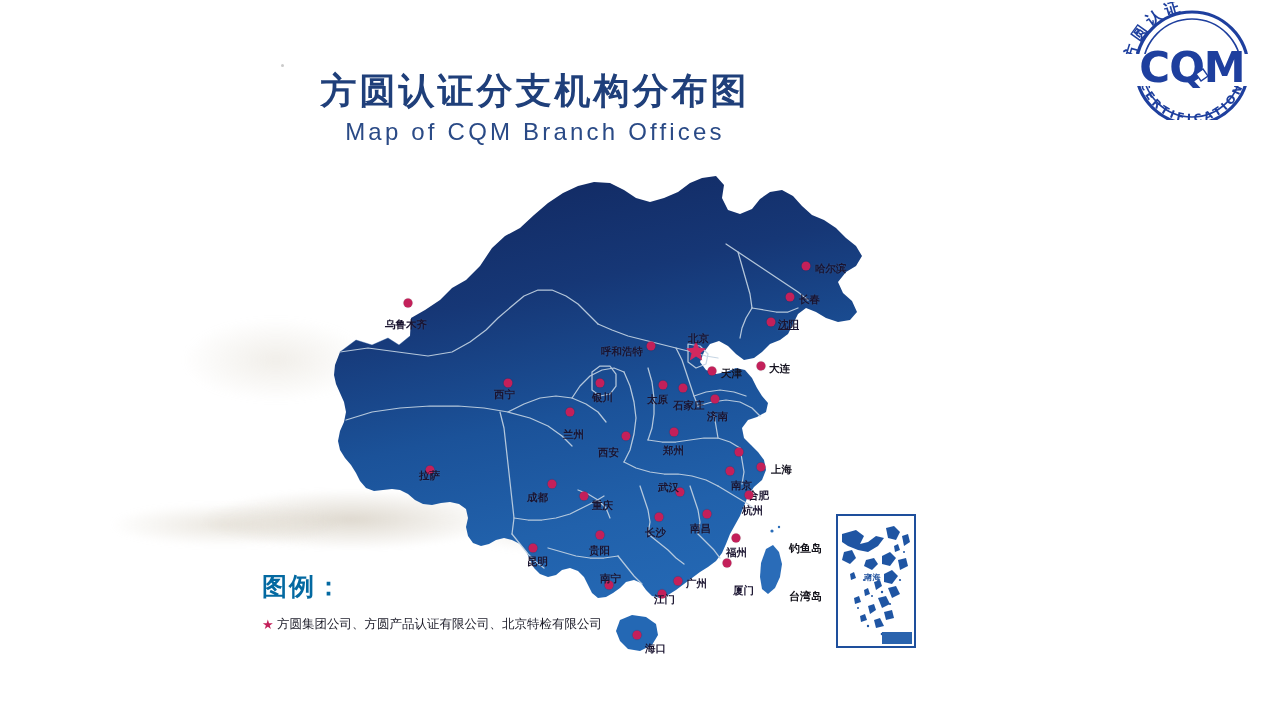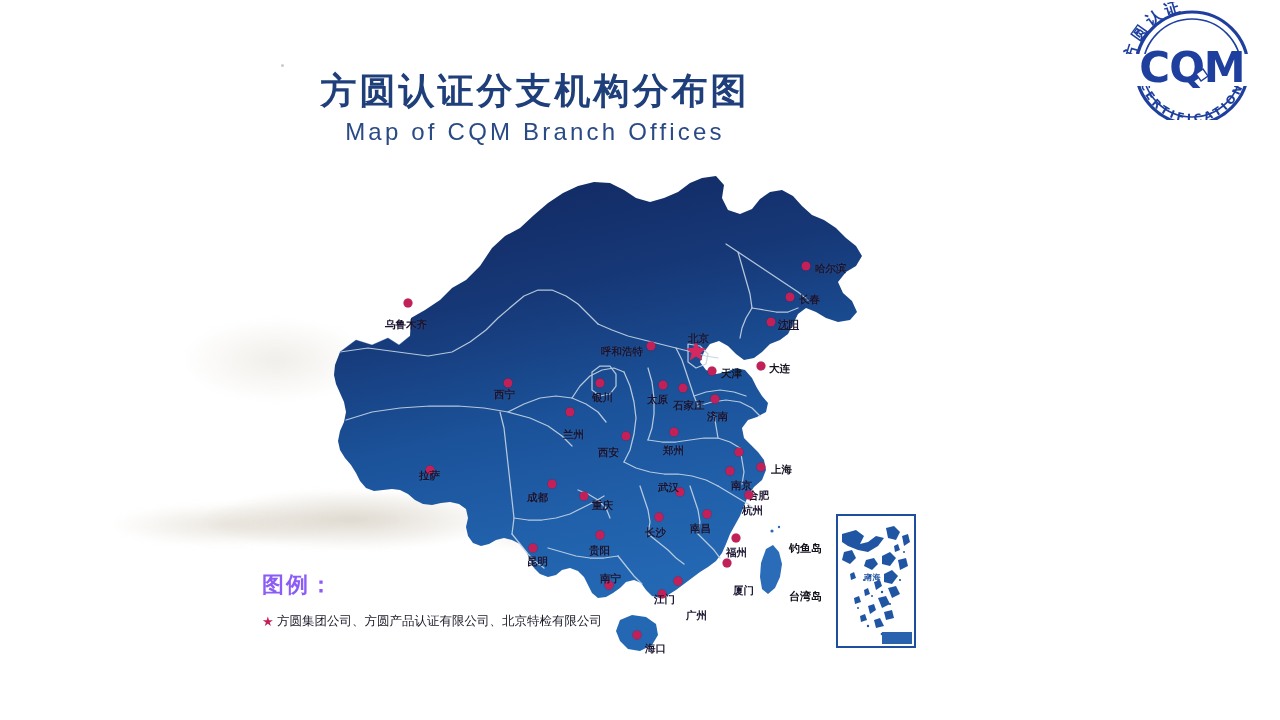--- a/index.html
+++ b/index.html
@@ -90,21 +90,21 @@
     background:#2a63ad;
   }
   #inset-sea{
     position:absolute;left:26px;top:56px;font-size:8px;color:#1e4f9c;
     font-family:"DejaVu Sans",sans-serif;font-weight:700;letter-spacing:.5px;
   }
 
   
   #legend{position:absolute;left:262px;top:570px;width:420px;}
   #legend-title{
-    font-size:22px;font-weight:700;color:#8b5cf6;letter-spacing:2px;
+    font-size:25px;font-weight:700;color:#0369a1;letter-spacing:2px;
     font-family:"DejaVu Sans","Liberation Sans",sans-serif;
   }
   .legend-row{
     display:flex;align-items:center;margin-top:9px;
     font-size:12.5px;color:#1b1b28;
     font-family:"DejaVu Sans","Liberation Sans",sans-serif;
   }
   .legend-row:first-of-type{margin-top:13px;}
   .lg-mark{width:15px;flex:0 0 15px;display:flex;align-items:center;justify-content:flex-start;}
   .lg-star{color:#c3205a;font-size:13px;line-height:1;}
@@ -410,21 +410,21 @@
         <div class="dot"></div>
       </div>
       <div class="clabel inside" style="left: 527px; top: 556px;">昆明</div>
       <div class="marker" style="left: 609px; top: 585px;">
         <div class="dot"></div>
       </div>
       <div class="clabel inside" style="left: 600px; top: 573px;">南宁</div>
       <div class="marker" style="left: 678px; top: 581px;">
         <div class="dot"></div>
       </div>
-      <div class="clabel inside" style="left: 686px; top: 578px; margin-top: 32px;">广州</div>
+      <div class="clabel inside" style="left: 686px; top: 578px;">广州</div>
       <div class="marker" style="left: 662px; top: 594px;">
         <div class="dot"></div>
       </div>
       <div class="clabel inside" style="left: 654px; top: 594px;">江门</div>
       <div class="marker" style="left: 637px; top: 635px;">
         <div class="dot"></div>
       </div>
       <div class="clabel inside" style="left: 645px; top: 643px;">海口</div>
     </div>
 

